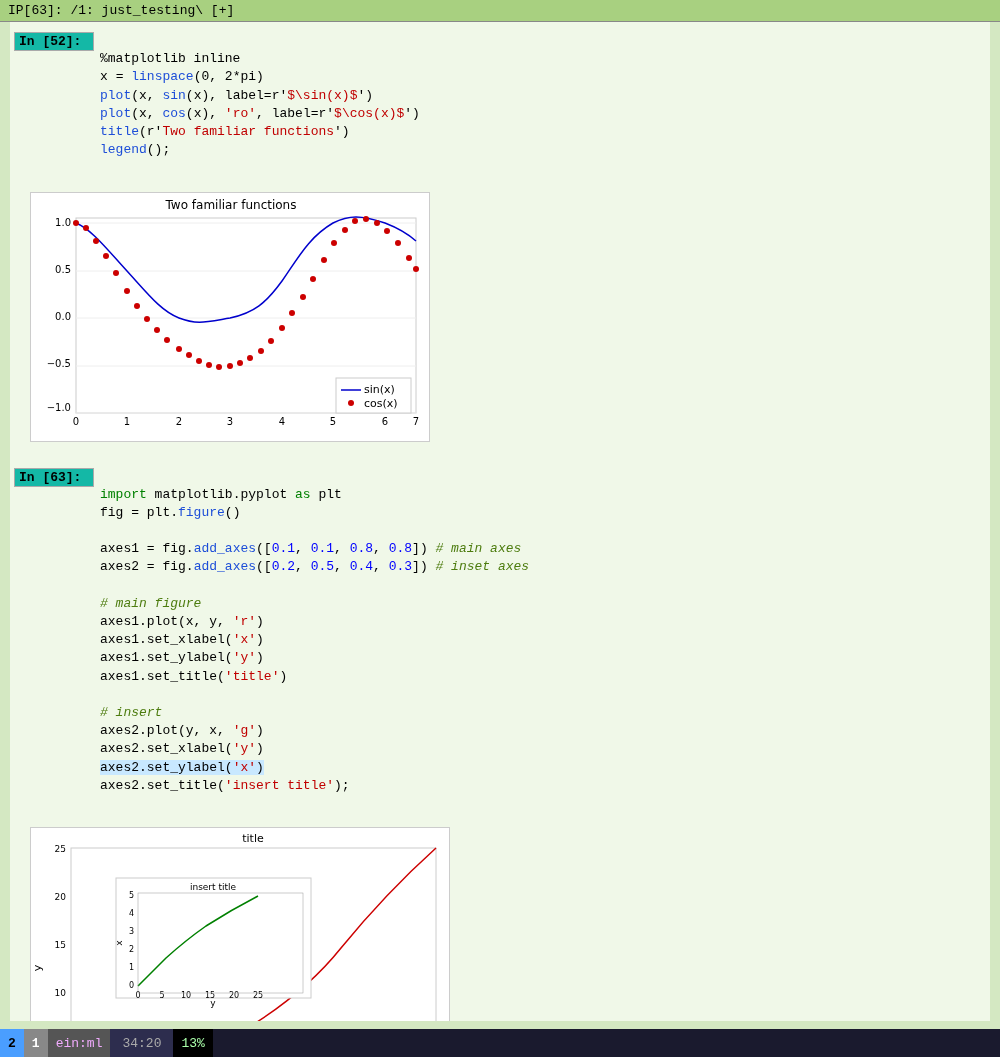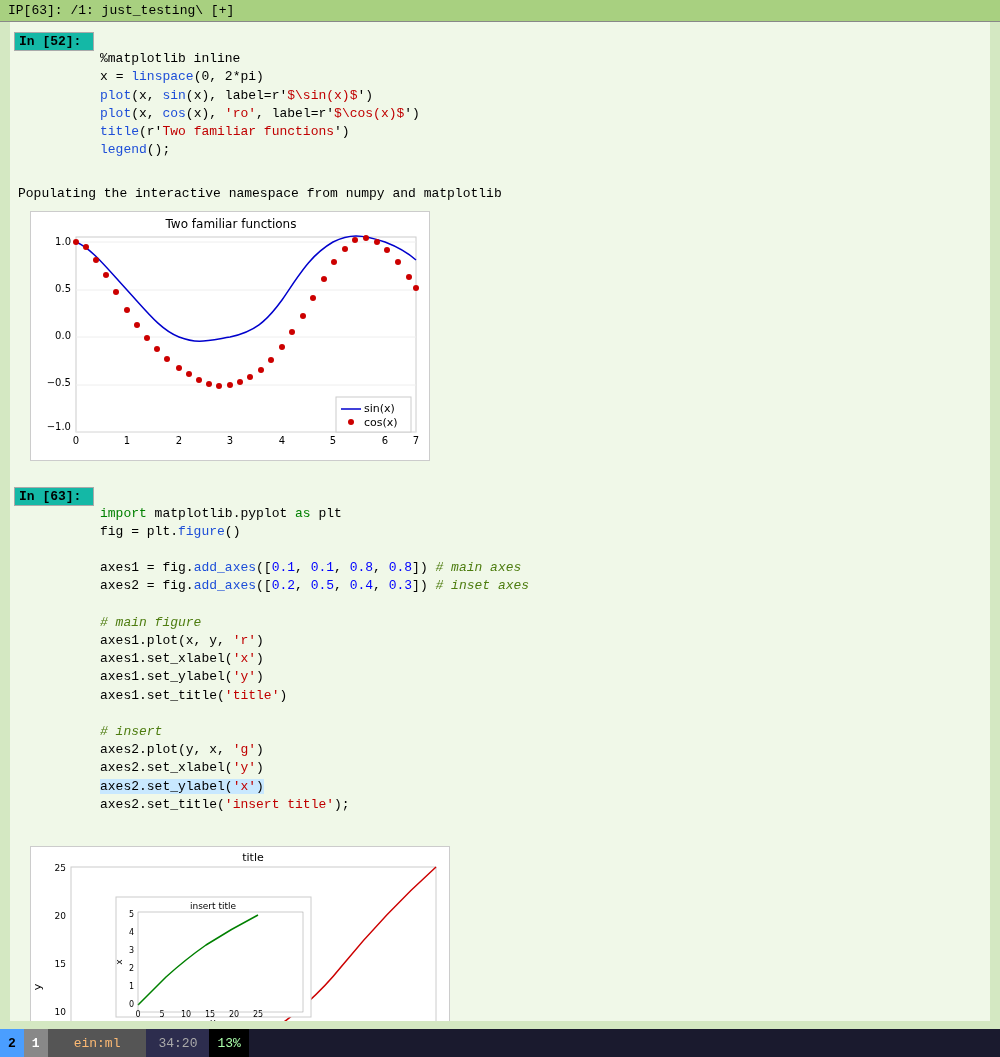--- a/index.html
+++ b/index.html
@@ -118,22 +118,22 @@
       background: #2d5a2d;
       color: #aaffaa;
       padding: 2px 12px;
       height: 100%;
       display: flex;
       align-items: center;
       flex: 1;
     }
     .status-mode-indicator {
       background: #555;
-      color: #fdba74;
-      padding: 2px 26px;
+      color: #f0abfc;
+      padding: 2px 8px;
       height: 100%;
       display: flex;
       align-items: center;
     }
     .status-position {
       background: #2d2d4e;
       color: #aaa;
       padding: 2px 12px;
       height: 100%;
       display: flex;
@@ -174,21 +174,20 @@
       <div class="cell-content code-block">
 <span class="magic">%matplotlib inline</span>
 <span class="var">x</span> <span class="punc">= </span><span class="fn">linspace</span><span class="punc">(0, 2*pi)</span>
 <span class="fn">plot</span><span class="punc">(x, </span><span class="fn">sin</span><span class="punc">(x), label=r'</span><span class="str">$\sin(x)$</span><span class="punc">')</span>
 <span class="fn">plot</span><span class="punc">(x, </span><span class="fn">cos</span><span class="punc">(x), </span><span class="str">'ro'</span><span class="punc">, label=r'</span><span class="str">$\cos(x)$</span><span class="punc">')</span>
 <span class="fn">title</span><span class="punc">(r'</span><span class="str">Two familiar functions</span><span class="punc">')</span>
 <span class="fn">legend</span><span class="punc">();</span>
       </div>
     </div>
     
-    <div class="output-text">Populating the interactive namespace from numpy and matplotlib</div>
 
     
     <div class="chart-container">
       <svg width="400" height="250" style="background:#fff; border:1px solid #ccc;">
 
         <text x="200" y="16" text-anchor="middle" font-size="12" fill="#000">Two familiar functions</text>
 
         <text x="40" y="33" text-anchor="end" font-size="10" fill="#000">1.0</text>
         <text x="40" y="80" text-anchor="end" font-size="10" fill="#000">0.5</text>
         <text x="40" y="127" text-anchor="end" font-size="10" fill="#000">0.0</text>

